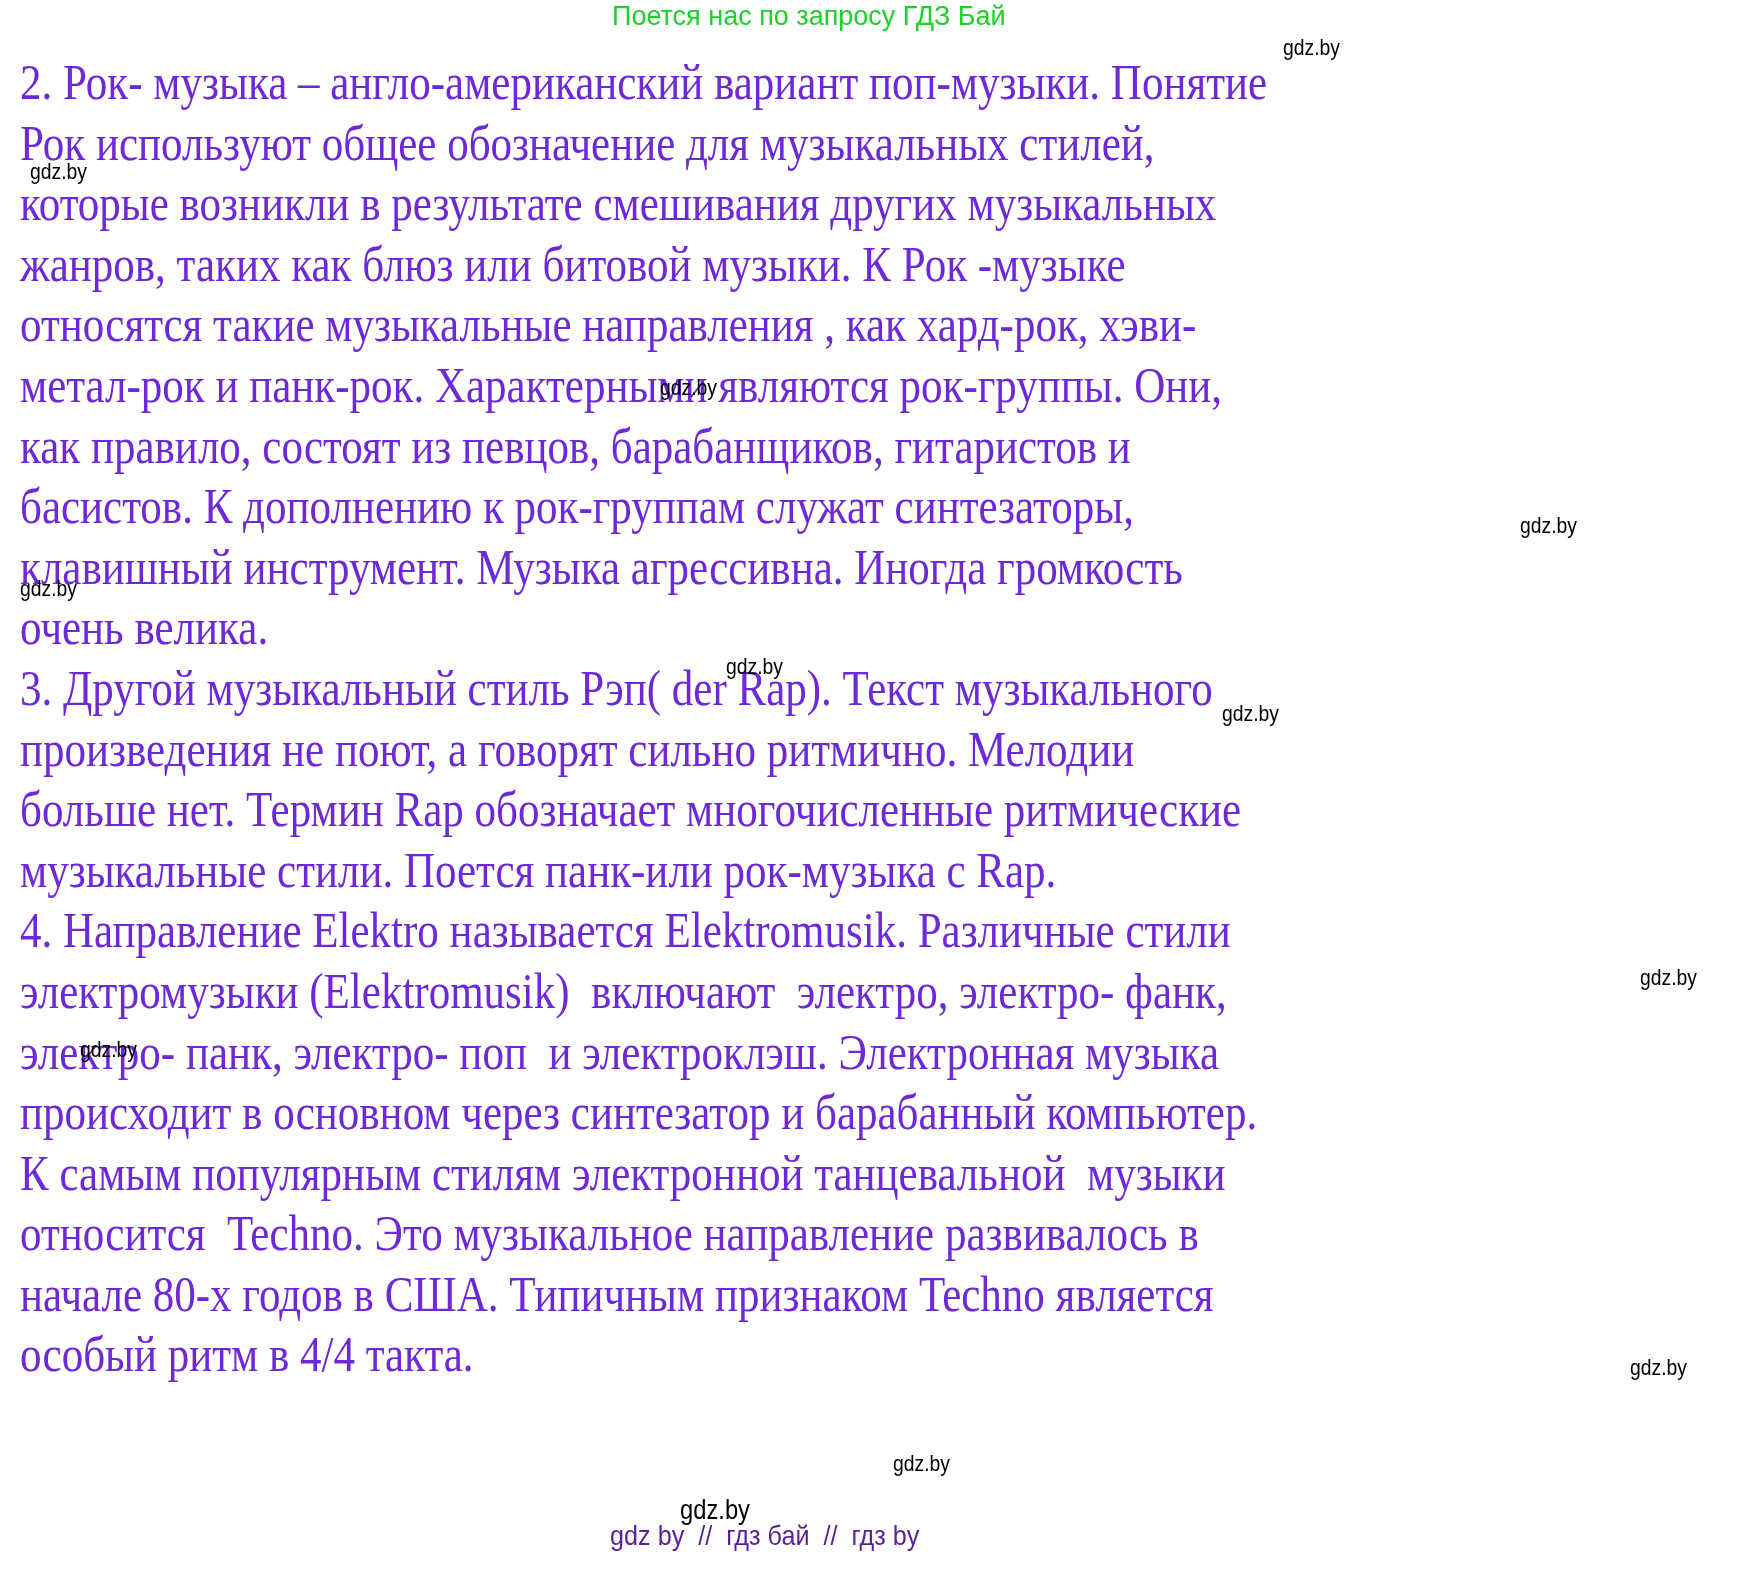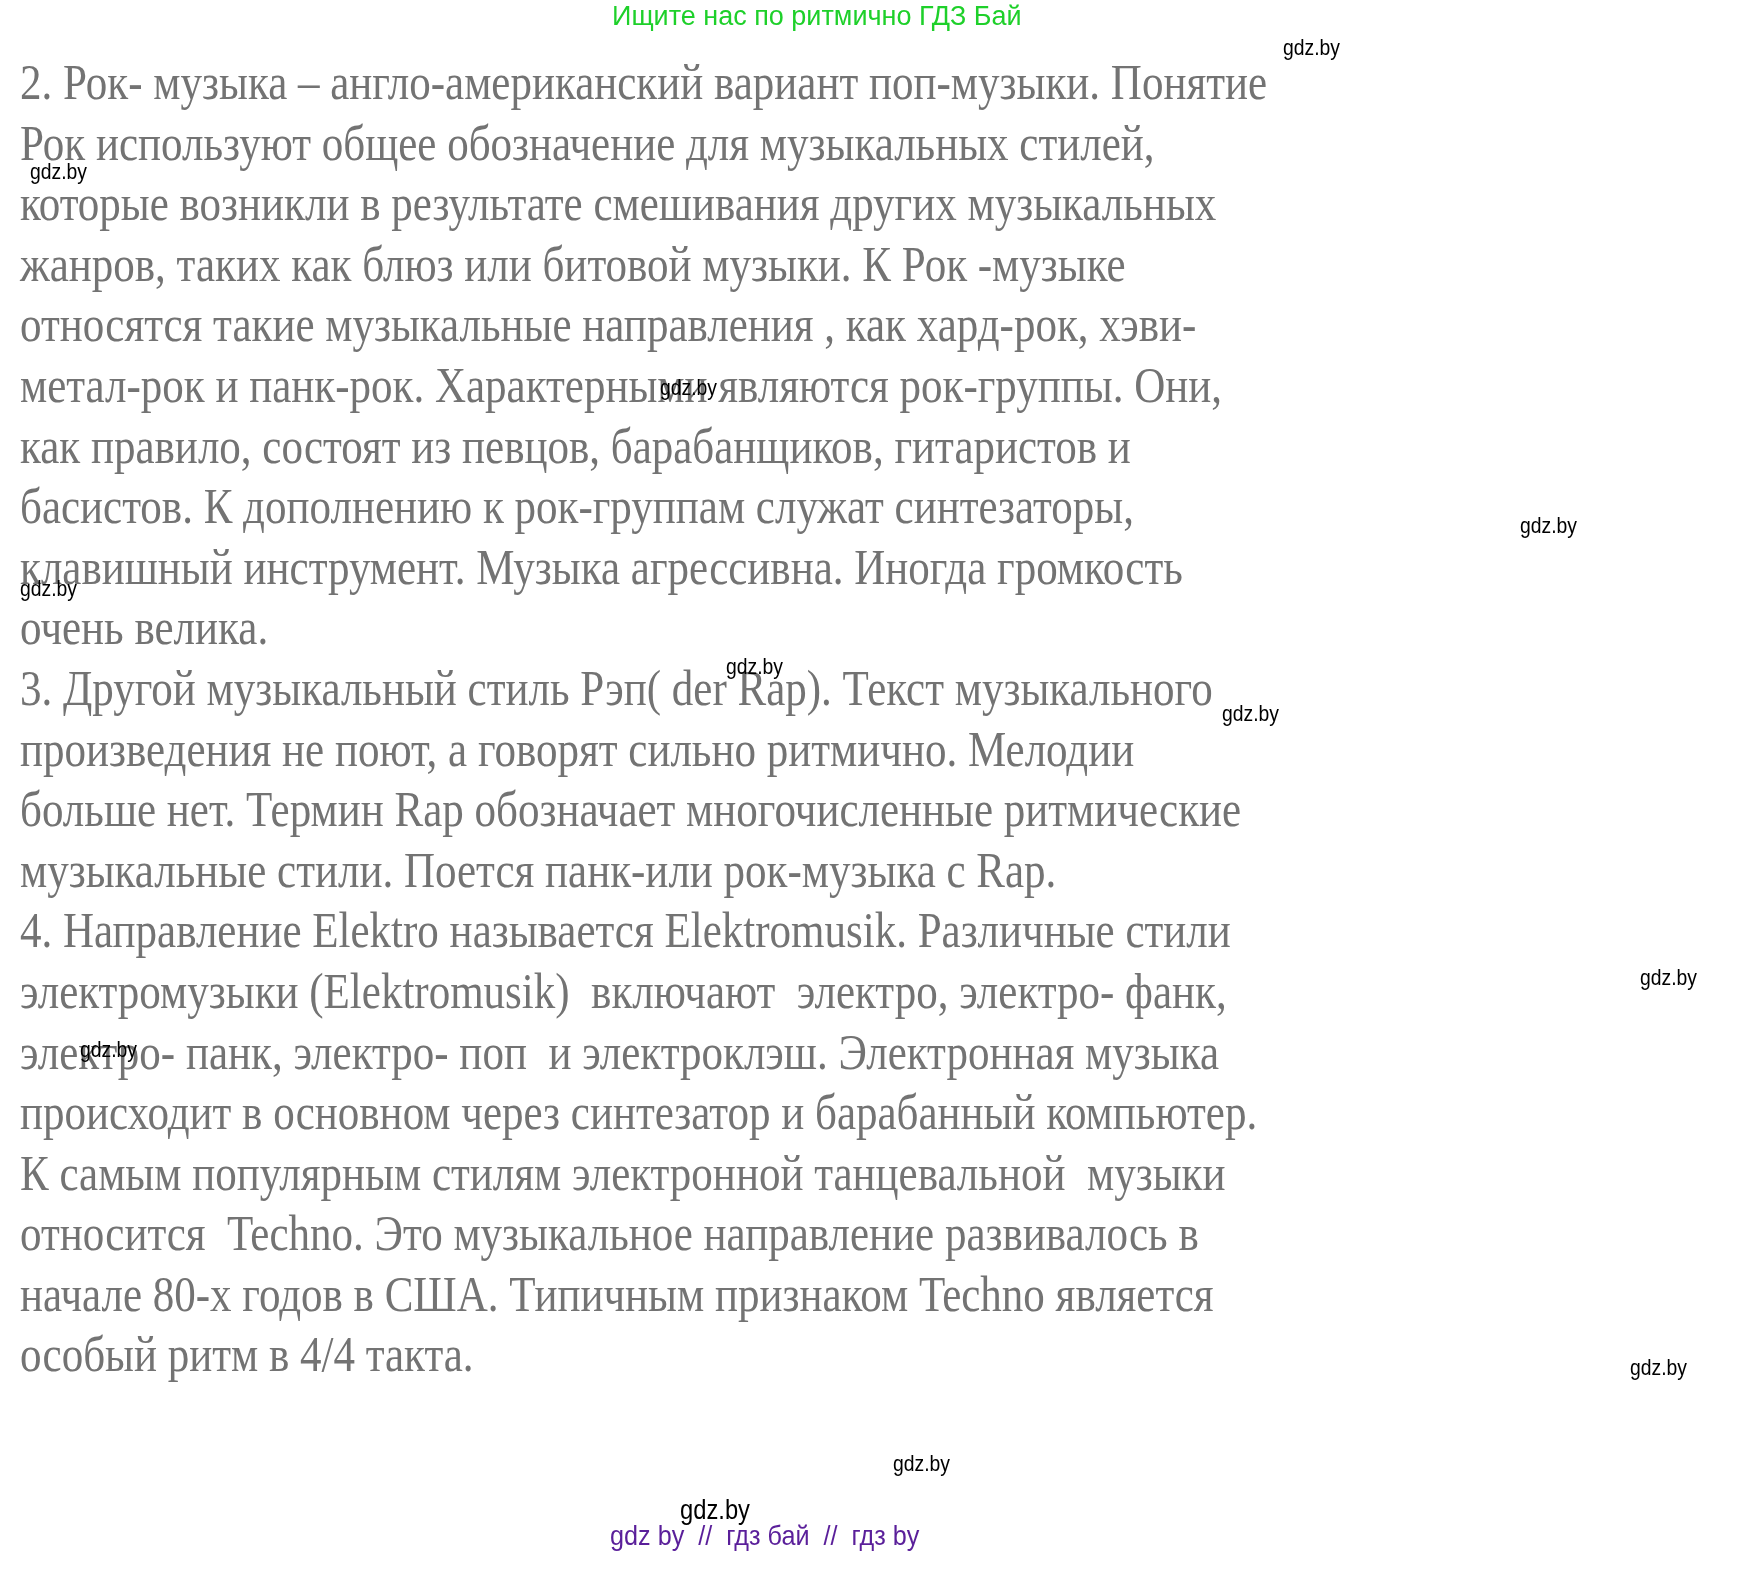--- a/index.html
+++ b/index.html
@@ -32,21 +32,21 @@
       white-space: nowrap;
     }
     .doc-body {
       position: absolute;
       left: 20px;
       top: 52px;
       width: 1720px;
       font-family: "Liberation Serif", serif;
       font-size: 50px;
       line-height: 60.6px;
-      color: #737373;
+      color: #6d28d9;
     }
     .doc-line {
       display: block;
       white-space: pre;
       height: 60.6px;
       transform: scaleX(0.86);
       transform-origin: left center;
     }
     .watermark {
       position: absolute;
@@ -71,21 +71,21 @@
       color: #5a1f9a;
       white-space: pre;
       transform: scaleX(0.9);
       transform-origin: left center;
     }
   </style>
 </head>
 <body>
 
 <div class="header-banner">
-  <span>Ищите нас по ритмично ГДЗ Бай</span>
+  <span>Поется нас по запросу ГДЗ Бай</span>
 </div>
 
 <div class="doc-body">
   <span class="doc-line">2. Рок- музыка – англо-американский вариант поп-музыки. Понятие</span>
   <span class="doc-line">Рок используют общее обозначение для музыкальных стилей,</span>
   <span class="doc-line">которые возникли в результате смешивания других музыкальных</span>
   <span class="doc-line">жанров, таких как блюз или битовой музыки. К Рок -музыке</span>
   <span class="doc-line">относятся такие музыкальные направления , как хард-рок, хэви-</span>
   <span class="doc-line">метал-рок и панк-рок. Характерными являются рок-группы. Они,</span>
   <span class="doc-line">как правило, состоят из певцов, барабанщиков, гитаристов и</span>

